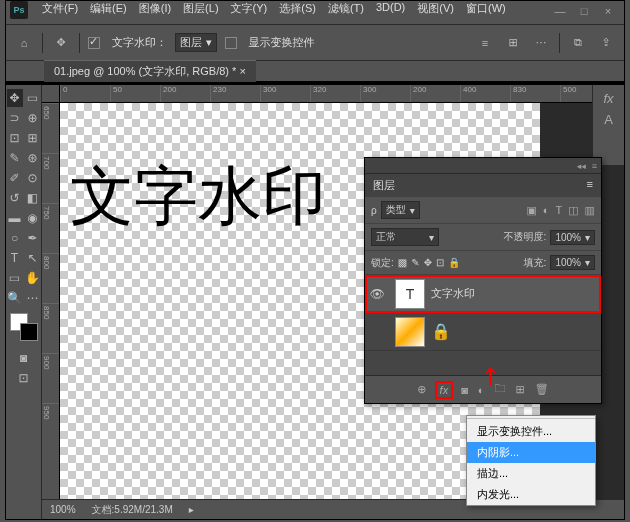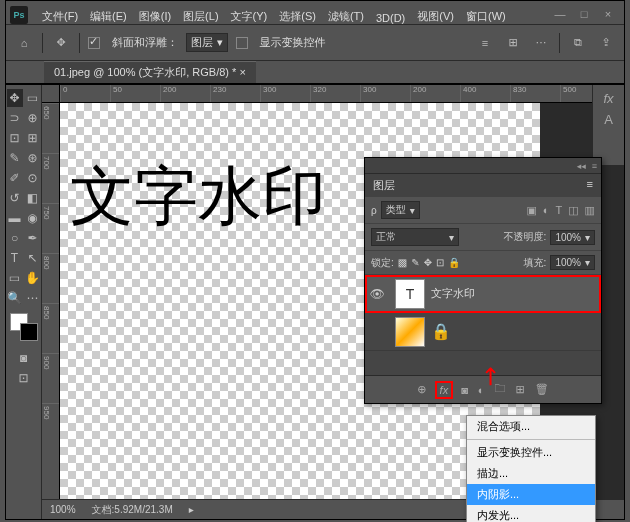--- a/index.html
+++ b/index.html
@@ -1,29 +1,29 @@
 <!DOCTYPE html>
 <html><head>
 <meta charset="utf-8">
 <style>
 *{margin:0;padding:0;box-sizing:border-box;font-family:"Microsoft YaHei",sans-serif;user-select:none}
 body{background:#535353;width:630px;height:522px;overflow:hidden;position:relative}
 .window{position:absolute;left:5px;top:0;width:620px;height:520px;background:#535353;border:1px solid #000}
-.menubar{height:24px;background:#535353;display:flex;align-items:flex-end;padding:0 4px;color:#ddd;font-size:11px;border-bottom:1px solid #2a2a2a}
+.menubar{height:24px;background:#535353;display:flex;align-items:flex-start;padding:0 4px;color:#ddd;font-size:11px;border-bottom:1px solid #2a2a2a}
 .menubar .logo{width:18px;height:18px;background:#1e1e1e;margin-right:8px;border-radius:2px;display:flex;align-items:center;justify-content:center;color:#4aa;font-weight:bold;font-size:9px}
 .menubar .mi{padding:0 6px;cursor:pointer}
 .menubar .spacer{flex:1}
 .menubar .winbtn{width:24px;height:20px;display:flex;align-items:center;justify-content:center;color:#aaa;font-size:11px}
 .optbar{height:36px;background:#535353;border-bottom:1px solid #2a2a2a;display:flex;align-items:center;padding:0 8px;gap:8px;color:#ddd;font-size:11px}
 .optbar .ico{width:20px;height:20px;display:flex;align-items:center;justify-content:center;color:#bbb}
 .optbar .sep{width:1px;height:20px;background:#2a2a2a}
 .cb{width:12px;height:12px;border:1px solid #888;display:inline-block;margin-right:4px;position:relative}
 .cb.checked::after{content:"✓";position:absolute;left:0;top:-3px;color:#ddd;font-size:11px}
 .dd{background:#3a3a3a;border:1px solid #2a2a2a;padding:1px 4px;display:flex;align-items:center;gap:4px}
-.doctab{height:24px;background:#535353;display:flex;align-items:center;padding-left:38px;color:#ddd;font-size:11px;border-bottom:2px solid #000000}
+.doctab{height:24px;background:#535353;display:flex;align-items:center;padding-left:38px;color:#ddd;font-size:11px;border-bottom:4px solid #000000}
 .doctab .tab{background:#424242;padding:3px 10px;border-top:1px solid #666}
 .main{display:flex;height:calc(100% - 84px)}
 .tools{width:36px;background:#535353;border-right:1px solid #2a2a2a;display:flex;flex-direction:column;align-items:center;padding-top:4px;gap:2px}
 .tools .trow{display:flex;gap:2px}
 .tools .tb{width:16px;height:18px;color:#bbb;font-size:12px;display:flex;align-items:center;justify-content:center;cursor:pointer}
 .tools .tb.sel{background:#2a2a2a}
 .swatch{width:28px;height:28px;position:relative;margin-top:4px}
 .swatch .fg{width:18px;height:18px;background:#fff;border:1px solid #888;position:absolute;left:0;top:0}
 .swatch .bg{width:18px;height:18px;background:#000;border:1px solid #888;position:absolute;right:0;bottom:0}
 .canvasarea{flex:1;background:#2a2a2a;position:relative;overflow:hidden}
@@ -79,21 +79,21 @@
     <div class="winbtn">□</div>
     <div class="winbtn">×</div>
   </div>
 
   <div class="optbar">
     <span class="ico">⌂</span>
     <span class="sep"></span>
     <span class="ico">✥</span>
     <span class="sep"></span>
     <span class="cb checked"></span>
-    <span>斜面和浮雕：</span>
+    <span>文字水印：</span>
     <span class="dd">
         <span>图层</span>
         <span>▾</span>
       </span>
     <span class="cb"></span>
     <span>显示变换控件</span>
     <div style="flex:1"></div>
     <span class="ico">≡</span>
     <span class="ico">⊞</span>
     <span class="ico">⋯</span>
@@ -222,21 +222,21 @@
         </span>
       <div class="icons">
         <span>▣</span>
         <span>◐</span>
         <span>T</span>
         <span>◫</span>
         <span>▥</span>
       </div>
     </div>
     <div class="prow">
-      <span class="dd" style="width:88px">
+      <span class="dd" style="width:68px">
           <span>正常</span>
           <span style="margin-left:auto">▾</span>
         </span>
       <span style="margin-left:auto">不透明度:</span>
       <span class="dd">
           <span>100%</span>
           <span>▾</span>
         </span>
     </div>
     <div class="prow">
@@ -271,22 +271,21 @@
       <span>◐</span>
       <span>🗀</span>
       <span>⊞</span>
       <span>🗑</span>
     </div>
   </div>
 
   <div class="arrow" style="left:475px;top:362px">↙</div>
 
   <div class="fxmenu">
-    <div class="mi2">混合选项...</div>
     <hr>
     <div class="mi2">显示变换控件...</div>
+    <div class="mi2 hl">内阴影...</div>
     <div class="mi2">描边...</div>
-    <div class="mi2 hl">内阴影...</div>
     <div class="mi2">内发光...</div>
 
   </div>
 
 </div>
 
 </body></html>

